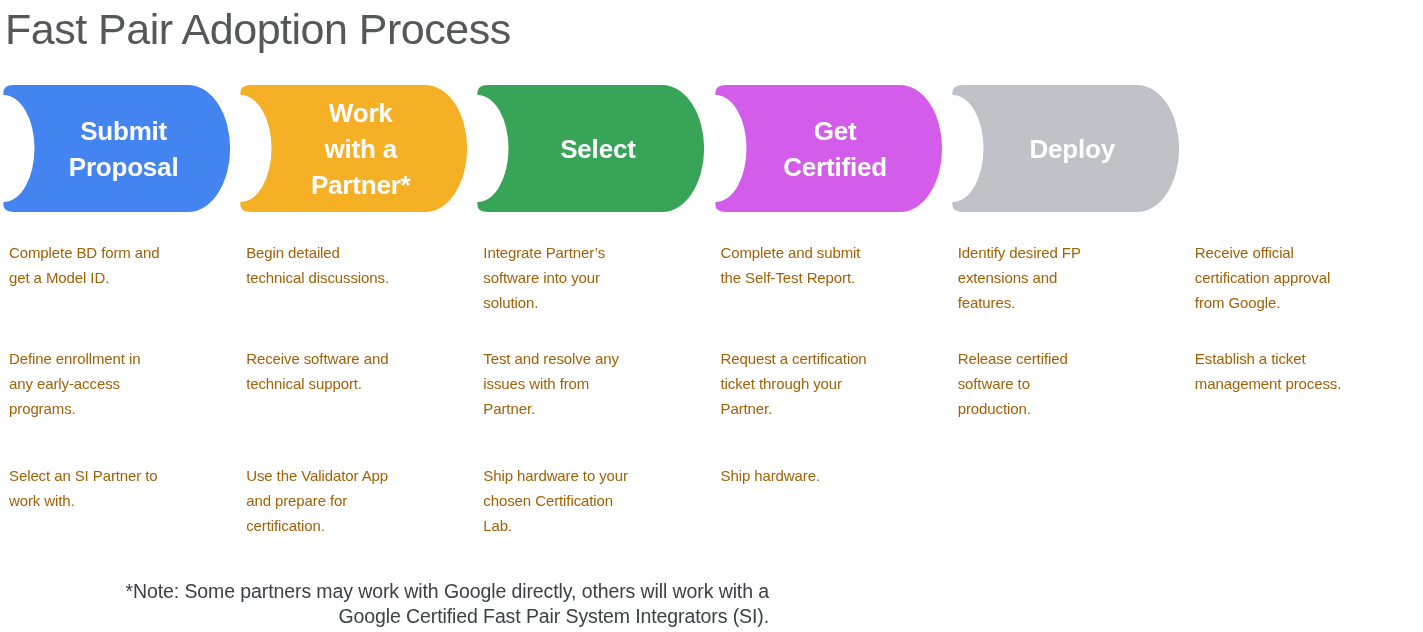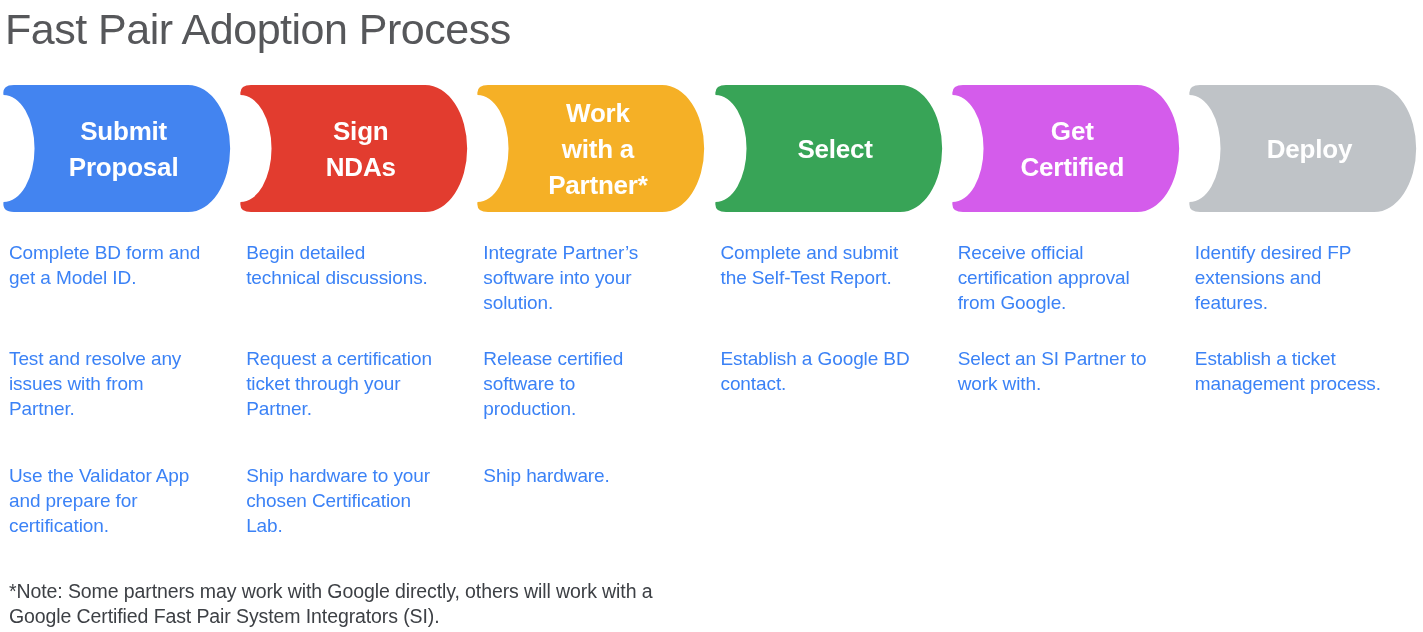--- a/index.html
+++ b/index.html
@@ -66,62 +66,56 @@
     position: absolute;
     top: 240px;
     left: 0;
     width: 1423px;
     display: grid;
     grid-template-columns: repeat(6, 1fr);
     grid-template-rows: 106px 117px auto;
   }
   .note {
     padding: 0 20px 0 9px;
-    color: #3b82f6;
-    font-size: 19px;
+    color: #a16207;
+    font-size: 15px;
     line-height: 25px;
     letter-spacing: -0.1px;
     white-space: pre-line;
   }
   .footnote {
     position: absolute;
     top: 579px;
     left: 9px;
     width: 760px;
     color: #3D4045;
     font-size: 19.5px;
     line-height: 25px;
     letter-spacing: -0.1px;
     white-space: pre-line;
+    text-align: right;
   }
 </style>
 </head>
 <body>
 
 <div class="canvas">
 
   <h1 class="page-title">Fast Pair Adoption Process</h1>
 
   <div class="band">
 
     <div class="stage">
       <svg viewBox="0 0 237 128" preserveAspectRatio="none" aria-hidden="true">
         <path d="M 14 0 L 188 0 A 42 64 0 0 1 188 128 L 14 128 Q 2 128 3.5 118 A 31 54 0 0 0 3.5 10 Q 2 0 14 0 Z" fill="#4384F0"></path>
       </svg>
       <div class="stage-label">Submit
 Proposal</div>
     </div>
 
-    <div class="stage">
-      <svg viewBox="0 0 237 128" preserveAspectRatio="none" aria-hidden="true">
-        <path d="M 14 0 L 188 0 A 42 64 0 0 1 188 128 L 14 128 Q 2 128 3.5 118 A 31 54 0 0 0 3.5 10 Q 2 0 14 0 Z" fill="#E23C2F"></path>
-      </svg>
-      <div class="stage-label">Sign
-NDAs</div>
-    </div>
 
     <div class="stage">
       <svg viewBox="0 0 237 128" preserveAspectRatio="none" aria-hidden="true">
         <path d="M 14 0 L 188 0 A 42 64 0 0 1 188 128 L 14 128 Q 2 128 3.5 118 A 31 54 0 0 0 3.5 10 Q 2 0 14 0 Z" fill="#F5B026"></path>
       </svg>
       <div class="stage-label">Work
 with a
 Partner*</div>
     </div>
 
@@ -153,43 +147,46 @@
 
     <div class="note">Complete BD form and
 get a Model ID.</div>
     <div class="note">Begin detailed
 technical discussions.</div>
     <div class="note">Integrate Partner’s
 software into your
 solution.</div>
     <div class="note">Complete and submit
 the Self-Test Report.</div>
+    <div class="note">Identify desired FP
+extensions and
+features.</div>
+
     <div class="note">Receive official
 certification approval
 from Google.</div>
-
-    <div class="note">Identify desired FP
-extensions and
-features.</div>
+    <div class="note">Define enrollment in
+any early-access
+programs.</div>
+    <div class="note">Receive software and
+technical support.</div>
     <div class="note">Test and resolve any
 issues with from
 Partner.</div>
     <div class="note">Request a certification
 ticket through your
 Partner.</div>
     <div class="note">Release certified
 software to
 production.</div>
 
-    <div class="note">Establish a Google BD
-contact.</div>
+    <div class="note">Establish a ticket
+management process.</div>
     <div class="note">Select an SI Partner to
 work with.</div>
-    <div class="note">Establish a ticket
-management process.</div>
     <div class="note">Use the Validator App
 and prepare for
 certification.</div>
     <div class="note">Ship hardware to your
 chosen Certification
 Lab.</div>
     <div class="note">Ship hardware.</div>
   </div>
 
   <div class="footnote">*Note: Some partners may work with Google directly, others will work with a

